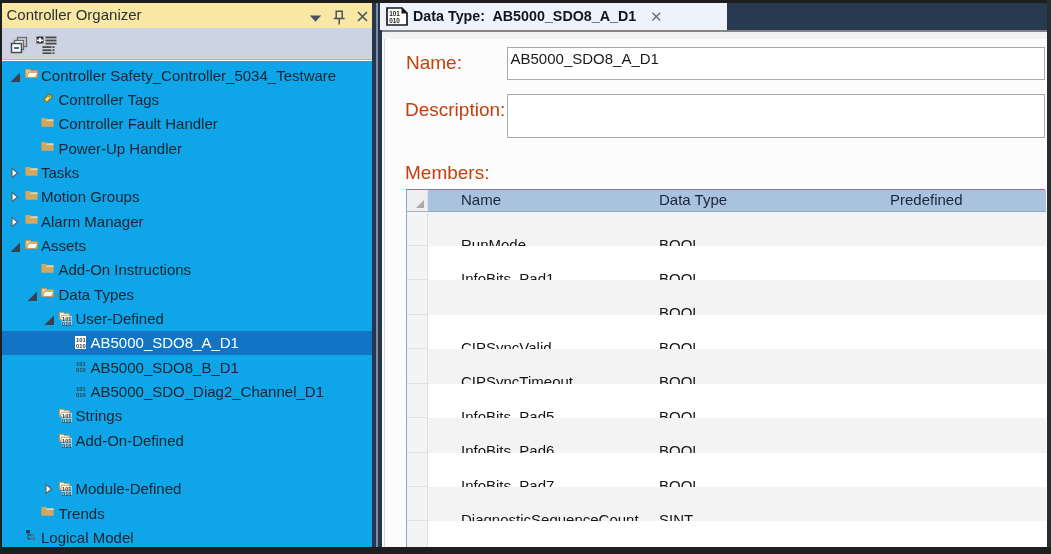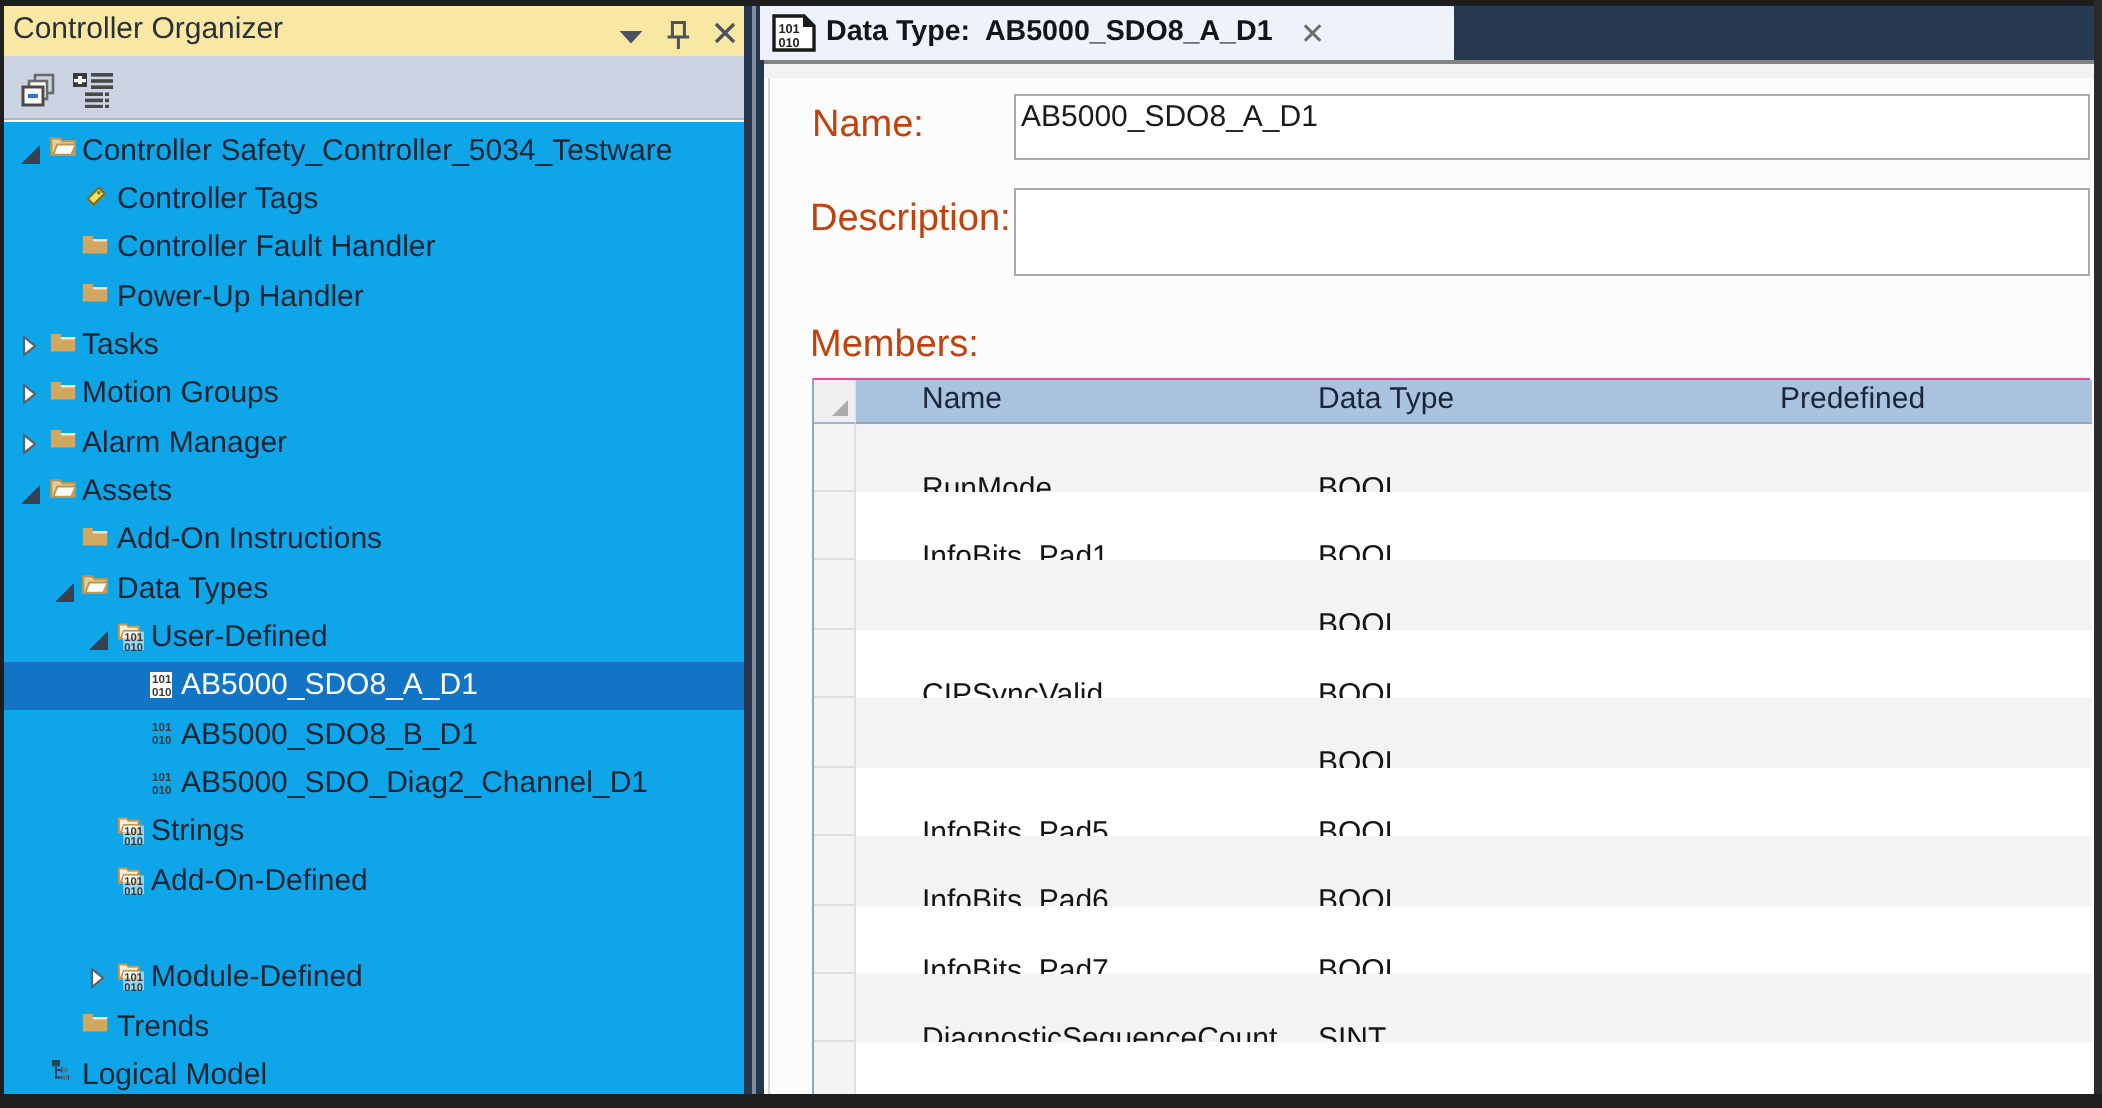--- a/index.html
+++ b/index.html
@@ -388,20 +388,21 @@
             <span class="mt">BOOL</span>
           </div>
           <div class="mrow" style="top:90.8px;background:#F3F3F4">
             <span class="mt">BOOL</span>
           </div>
           <div class="mrow" style="top:125.3px;background:#FFFFFF">
             <span class="mn">CIPSyncValid</span>
             <span class="mt">BOOL</span>
           </div>
           <div class="mrow" style="top:159.7px;background:#F3F3F4">
+            <span class="mn">CIPSyncTimeout</span>
             <span class="mt">BOOL</span>
           </div>
           <div class="mrow" style="top:194.1px;background:#FFFFFF">
             <span class="mn">InfoBits_Pad5</span>
             <span class="mt">BOOL</span>
           </div>
           <div class="mrow" style="top:228.5px;background:#F3F3F4">
             <span class="mn">InfoBits_Pad6</span>
             <span class="mt">BOOL</span>
           </div>

